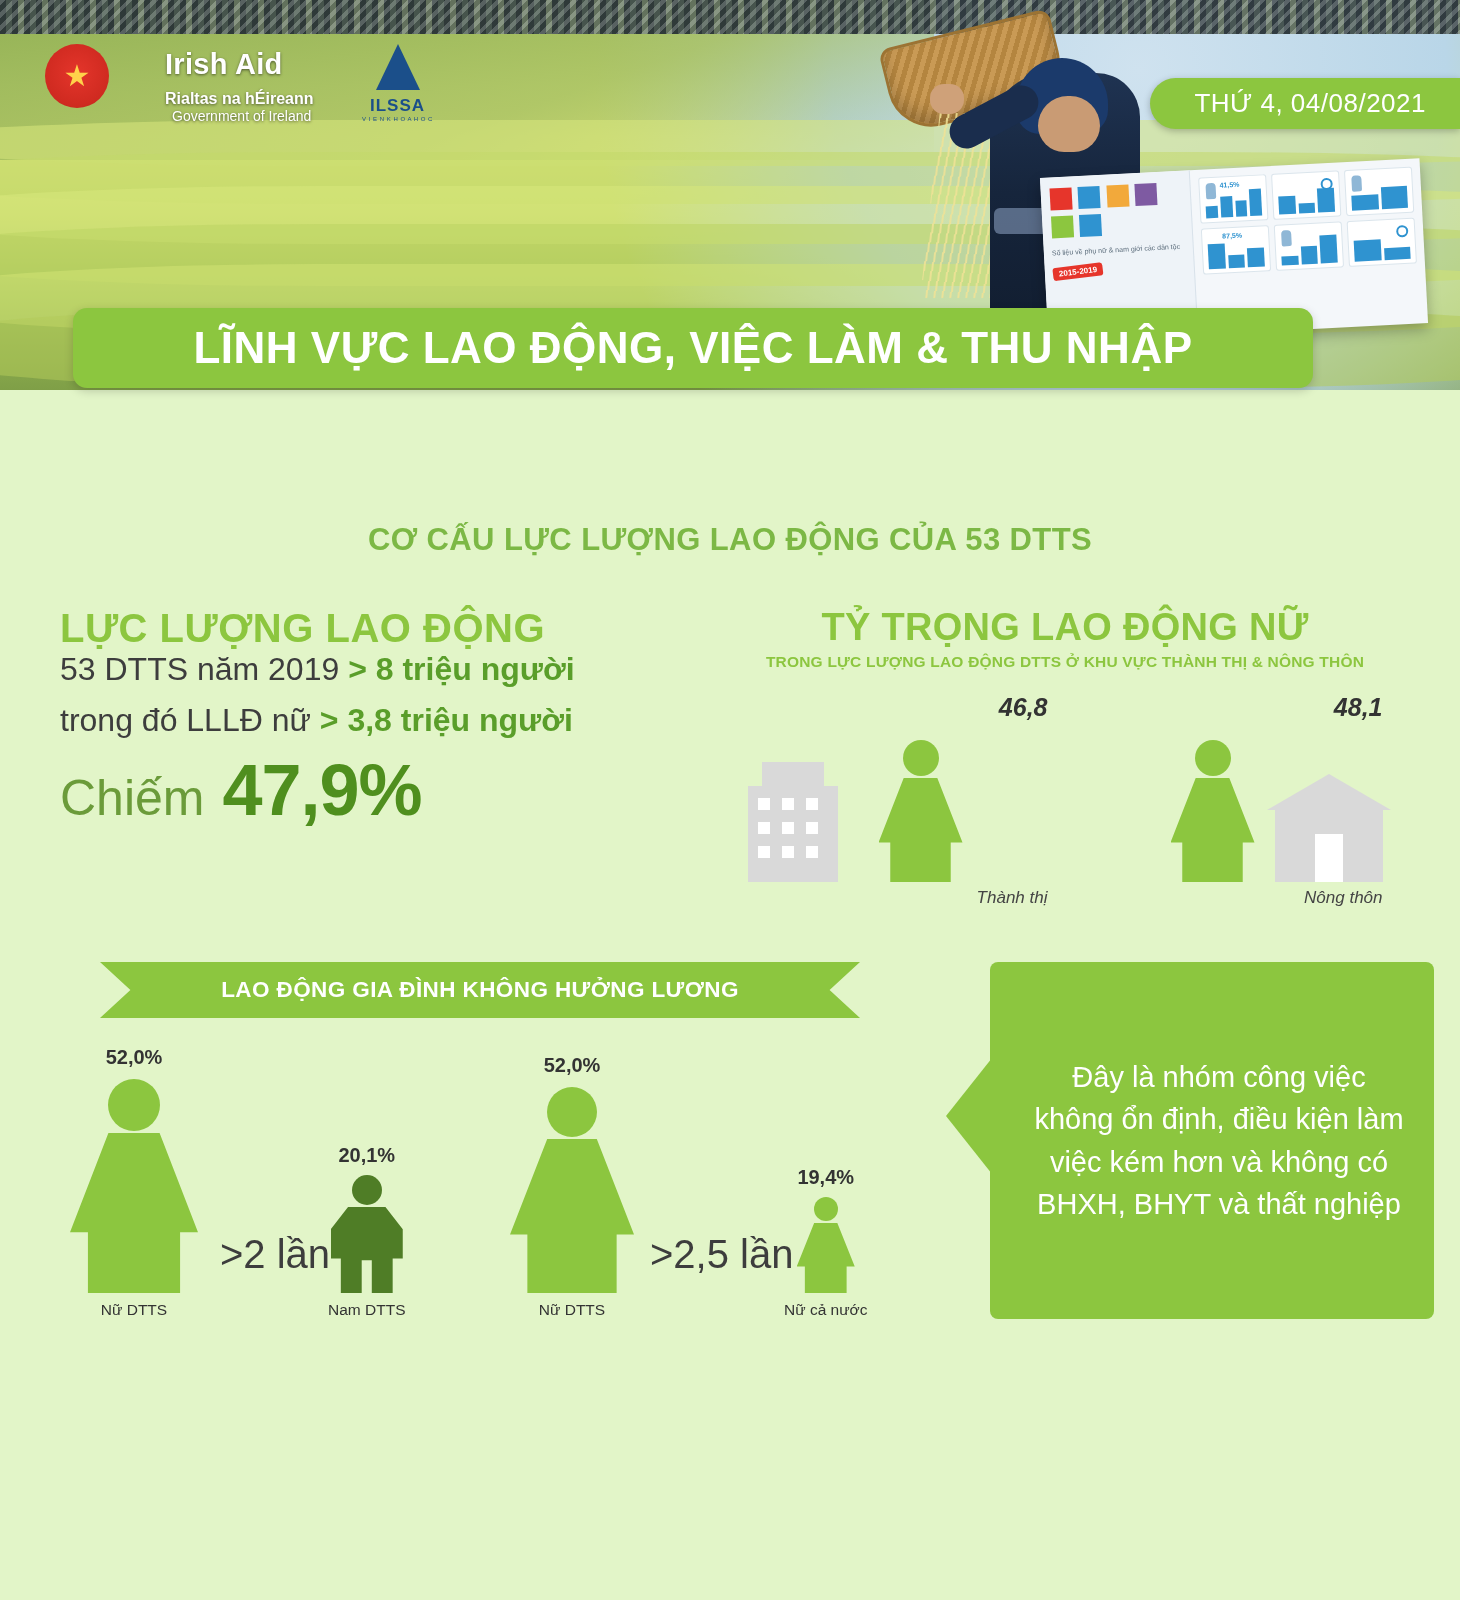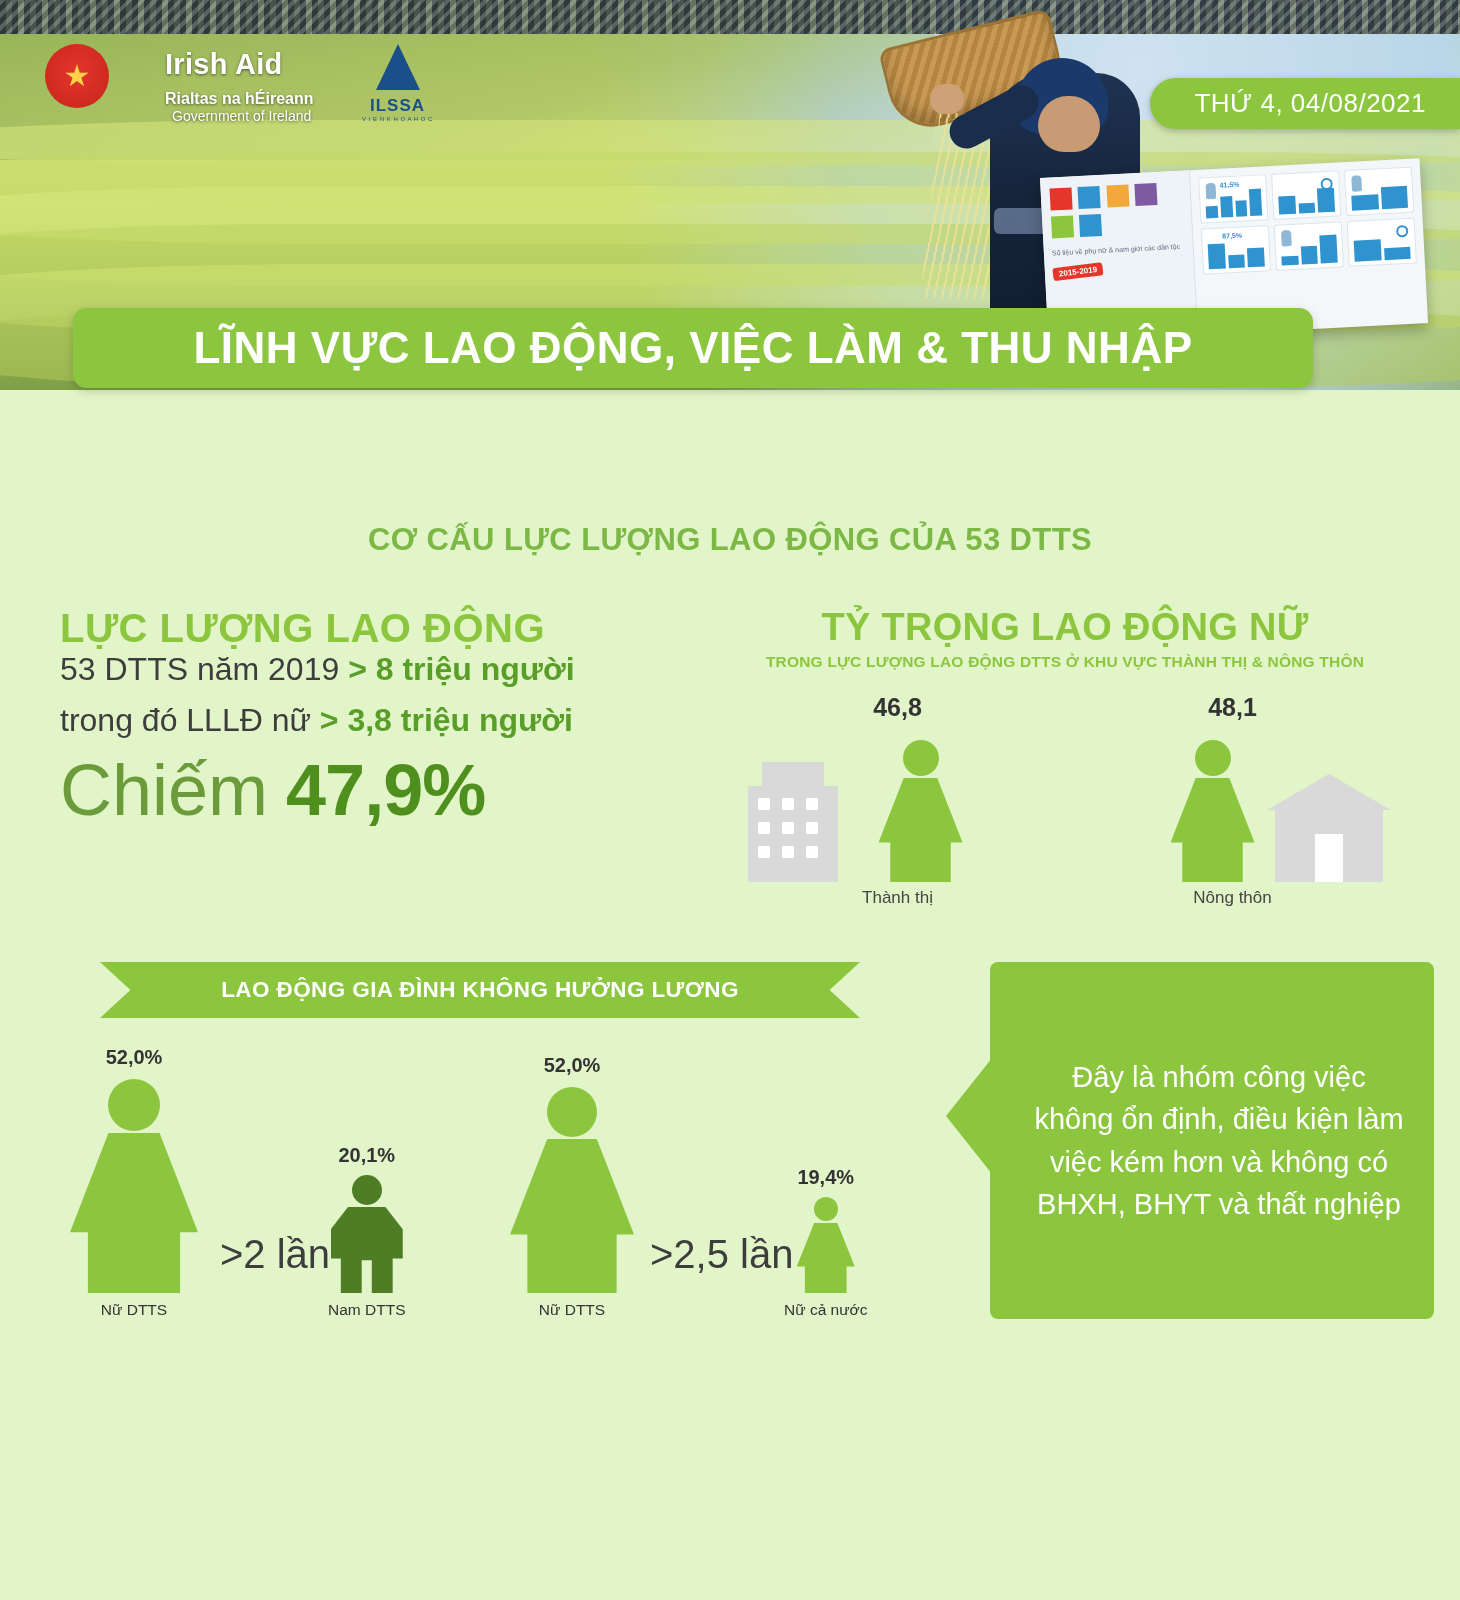--- a/index.html
+++ b/index.html
@@ -259,21 +259,21 @@
     color: #3d3d3d;
     margin-top: 14px;
   }
   .line-3 b { color: #5a9e2a; }
   .chiem {
     margin-top: 10px;
     display: flex;
     align-items: baseline;
     gap: 18px;
   }
-  .chiem .w { font-size: 72px; color: #6b9b3a; }
+  .chiem .w { font-size: 50px; color: #6b9b3a; }
   .chiem .v { font-size: 72px; font-weight: bold; color: #4f8f1e; letter-spacing: -1px; }
 
   .h-ty {
     color: #8cc63f;
     font-size: 38px;
     font-weight: bold;
     text-align: center;
     letter-spacing: .3px;
     white-space: nowrap;
   }
@@ -283,21 +283,21 @@
     font-weight: bold;
     text-align: center;
     margin-top: 4px;
     letter-spacing: .2px;
   }
   .pair {
     display: flex;
     justify-content: space-around;
     margin-top: 22px;
   }
-  .fig { width: 300px; text-align: center; position: relative; }
+  .fig { width: 300px; text-align: right; position: relative; font-style: italic; }
   .fig .val { font-size: 25px; color: #333; font-weight: bold; }
   .fig .cap { font-size: 17px; color: #444; margin-top: 6px; }
   .icons-row { position: relative; height: 160px; display: flex; align-items: flex-end; justify-content: center; }
 
   .woman-ico { position: relative; }
   .woman-ico .head { border-radius: 50%; margin: 0 auto; }
   .woman-ico .dress {
     margin: 2px auto 0;
     clip-path: polygon(30% 0, 70% 0, 100% 62%, 86% 62%, 86% 100%, 14% 100%, 14% 62%, 0 62%);
   }

